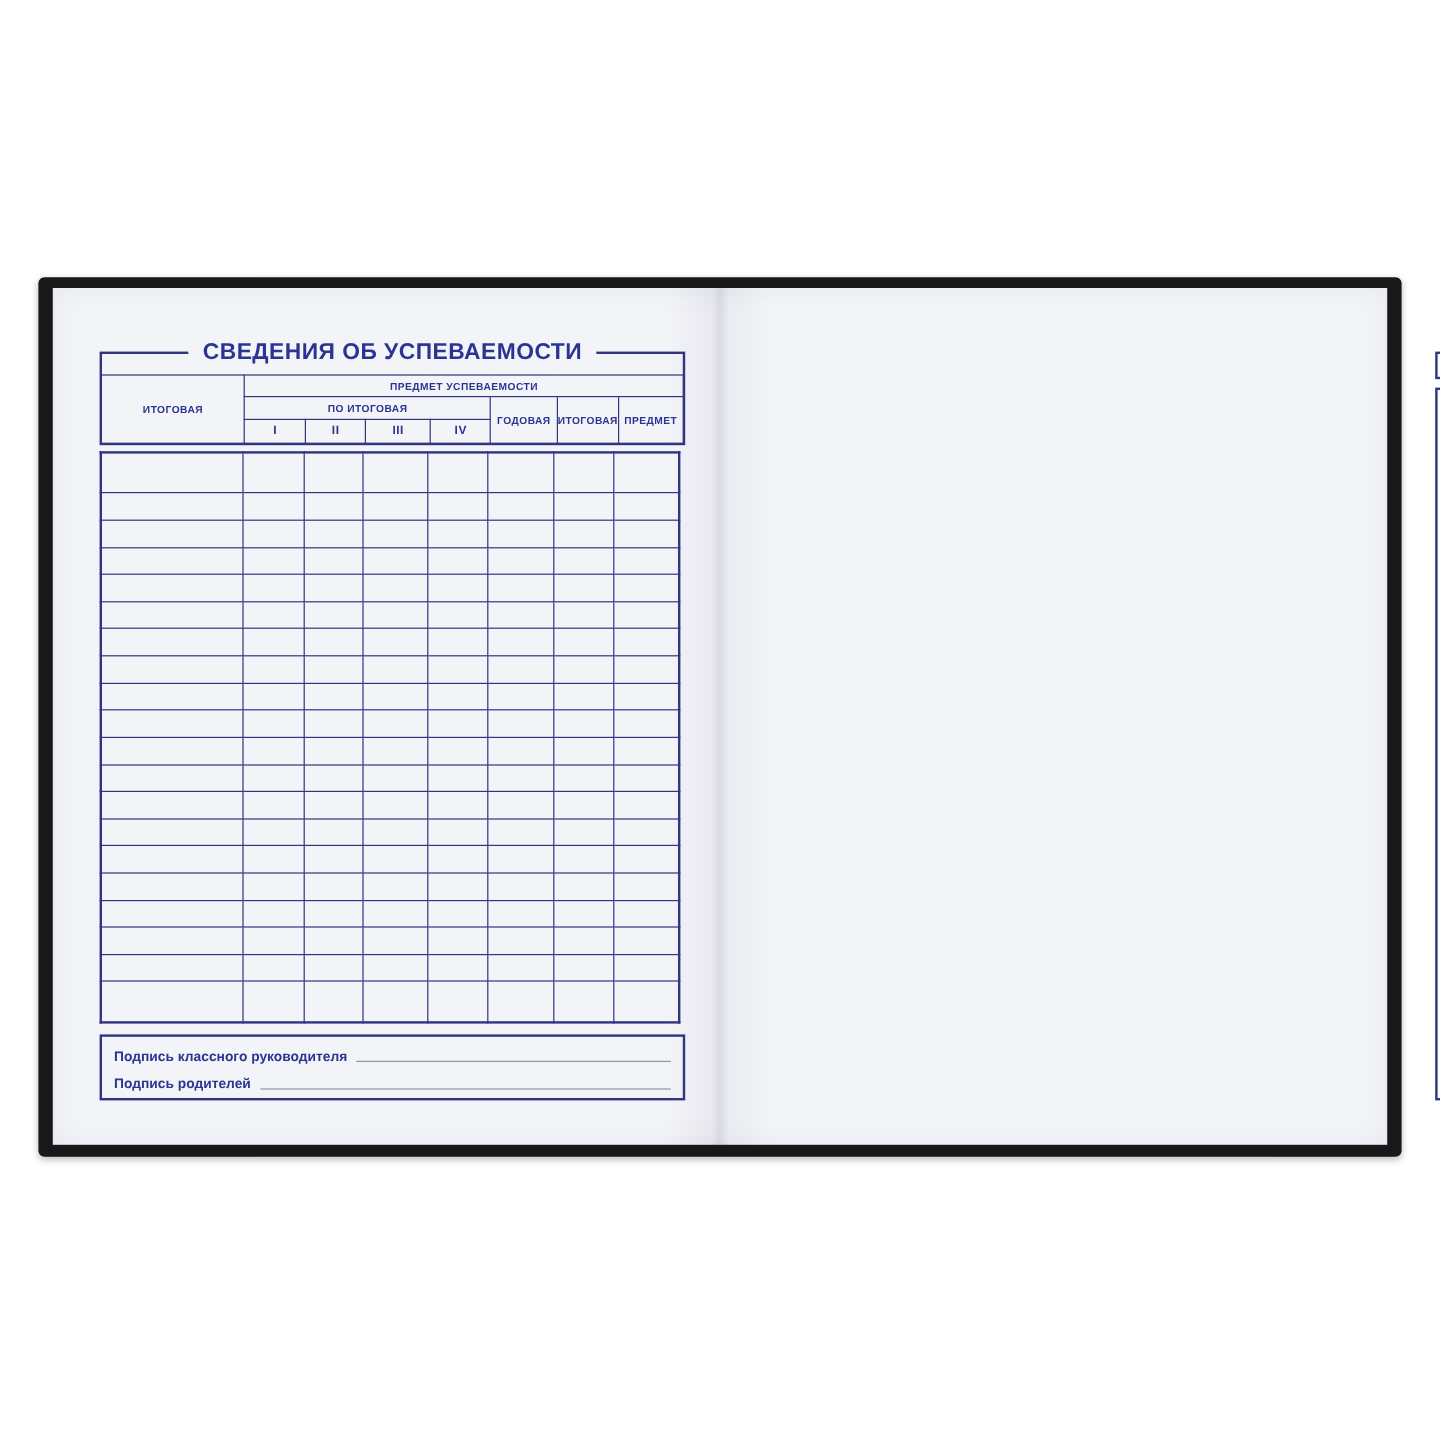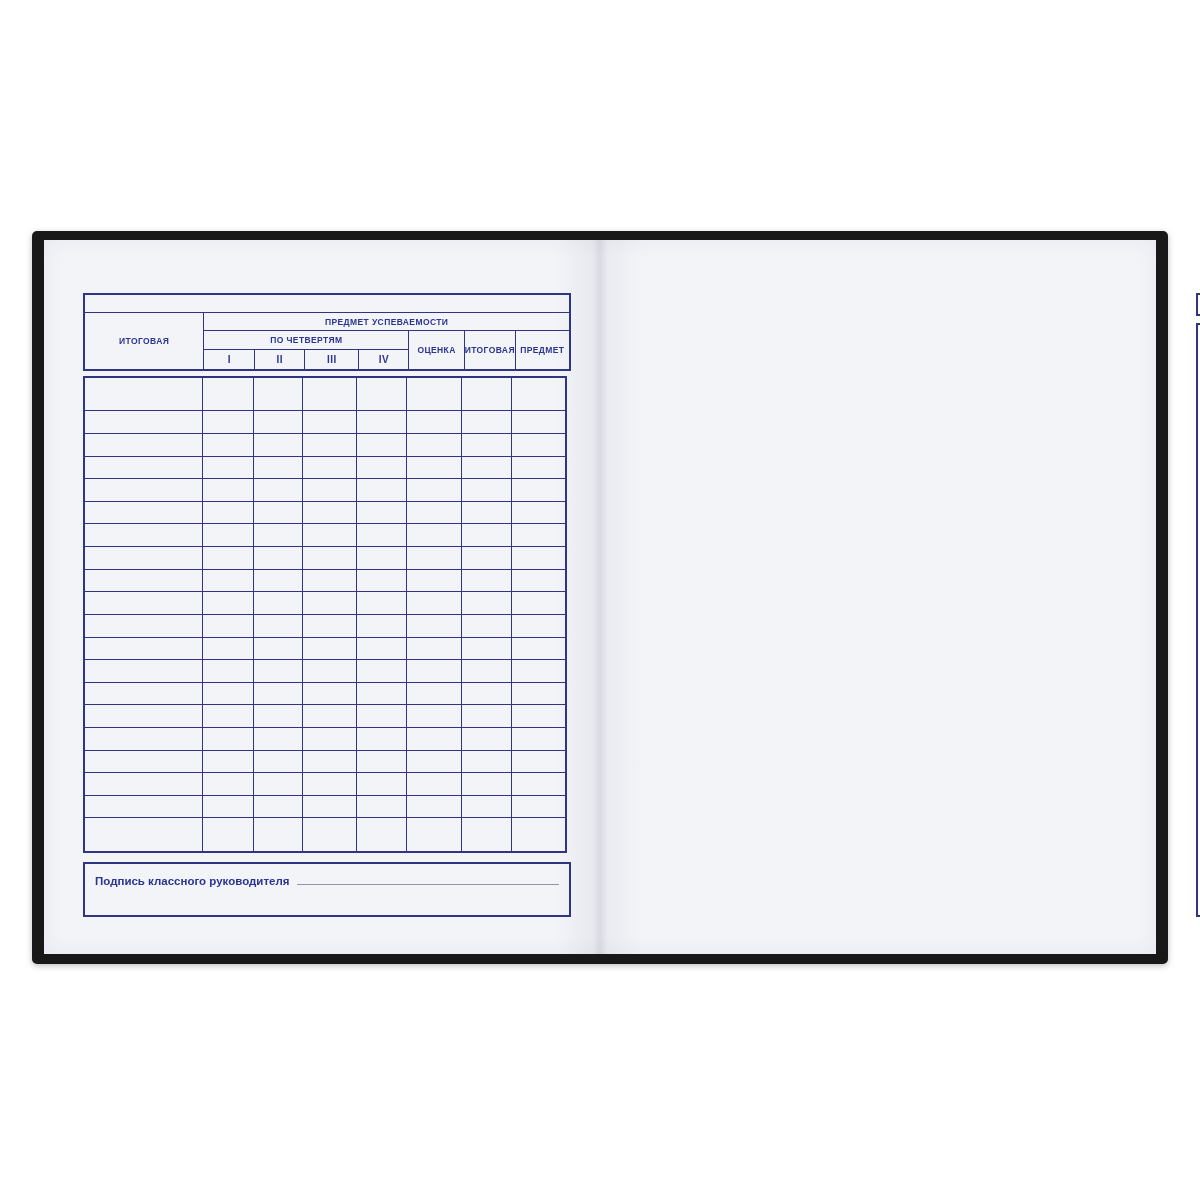--- a/index.html
+++ b/index.html
@@ -51,39 +51,40 @@
 </style>
 </head>
 <body>
 
 <div class="book">
   <div class="pages">
     <div class="seam"></div>
 
     <section class="page left">
       <div class="fbox hdr-box">
+        <span class="legend">СВЕДЕНИЯ ОБ УСПЕВАЕМОСТИ</span>
         <table class="hdr-table">
           <colgroup>
             <col class="c0">
               <col class="c1">
               <col class="c2">
               <col class="c3">
             <col class="c4">
               <col class="c5">
               <col class="c6">
               <col class="c7">
           </colgroup>
           <tbody>
             <tr>
               <td rowspan="3">ИТОГОВАЯ</td>
               <td colspan="7">ПРЕДМЕТ УСПЕВАЕМОСТИ</td>
             </tr>
             <tr>
-              <td colspan="4">ПО ЧЕТВЕРТЯМ</td>
-              <td rowspan="2">ОЦЕНКА</td>
+              <td colspan="4">ПО ИТОГОВАЯ</td>
+              <td rowspan="2">ГОДОВАЯ</td>
               <td rowspan="2">ИТОГОВАЯ</td>
               <td rowspan="2">ПРЕДМЕТ</td>
             </tr>
             <tr>
               <td class="roman">I</td>
               <td class="roman">II</td>
               <td class="roman">III</td>
               <td class="roman">IV</td>
             </tr>
           </tbody>
@@ -303,20 +304,24 @@
               <td></td>
             </tr>
           </tbody>
       </table>
 
       <div class="fbox sig-box">
         <div class="sig-row">
           <span class="sig-label">Подпись классного руководителя</span>
           <span class="sig-line"></span>
         </div>
+        <div class="sig-row">
+          <span class="sig-label">Подпись родителей</span>
+          <span class="sig-line"></span>
+        </div>
       </div>
     </section>
 
     <section class="page right">
       <div class="fbox rtitle-box">
         
       </div>
 
       <div class="fbox content-box">
         <div class="cb-inner">

